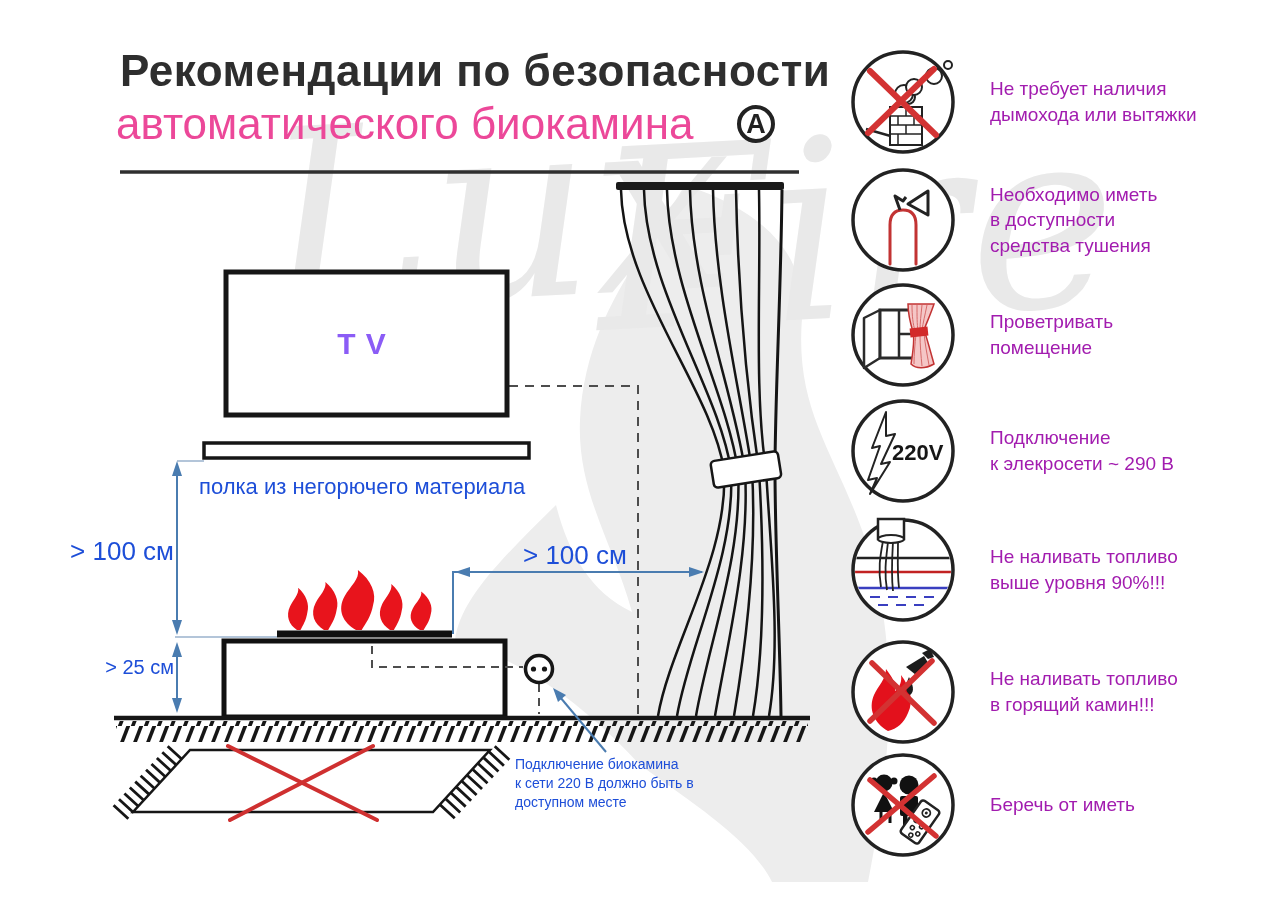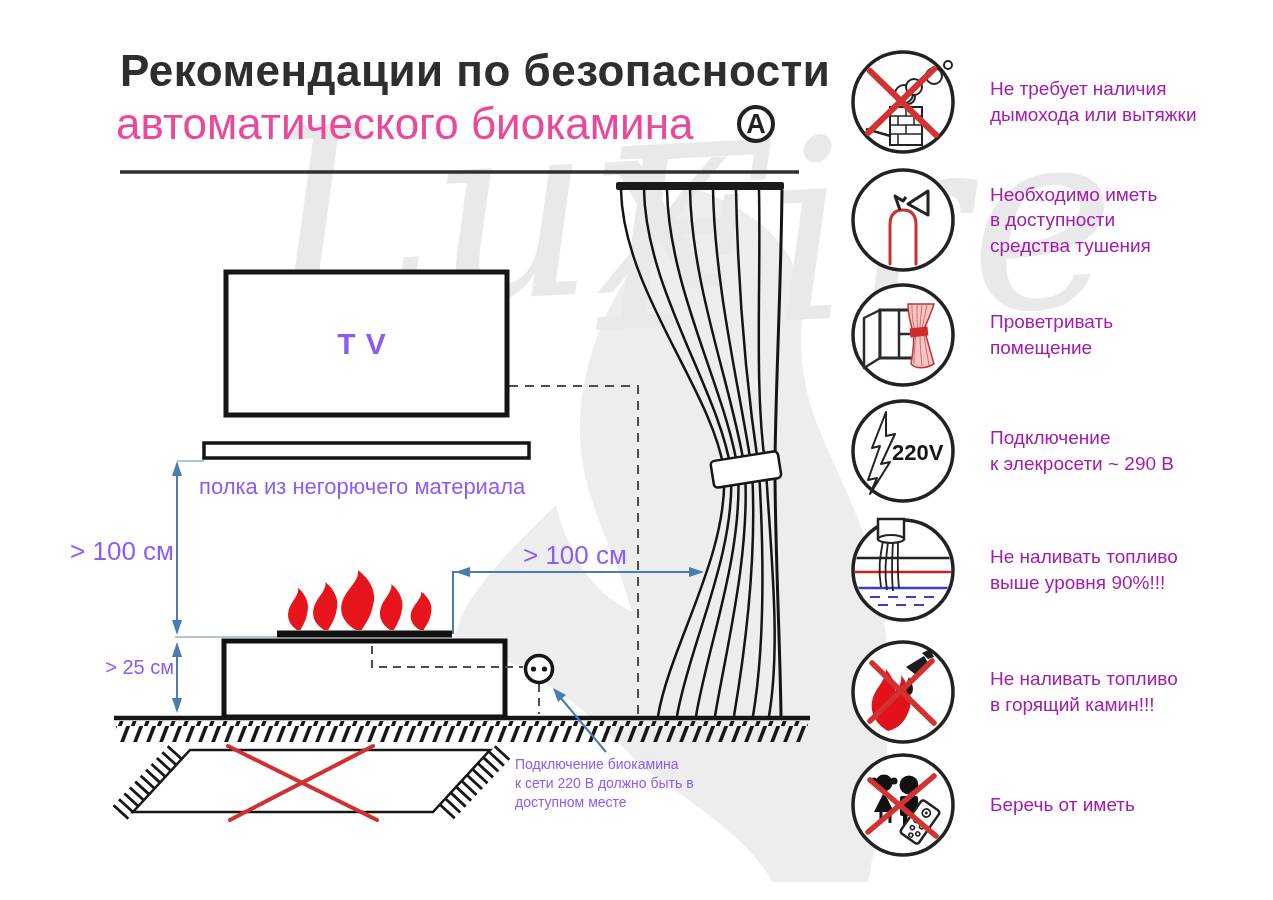--- a/index.html
+++ b/index.html
@@ -6,21 +6,21 @@
   .canvas{position:relative;width:1273px;height:900px;background:#ffffff;overflow:hidden;
           font-family:"Liberation Sans",sans-serif;}
   .layer{position:absolute;left:0;top:0;width:1273px;height:900px;}
   .abs{position:absolute;}
   
   .title-l1{left:120px;top:46px;font-size:44px;font-weight:700;color:#2e2e2e;letter-spacing:.5px;}
   .title-l2{left:116px;top:99px;font-size:44px;font-weight:400;color:#ec4899;}
   .badge-a{left:737px;top:105px;width:38px;height:38px;border:4px solid #222;border-radius:50%;
            display:flex;align-items:center;justify-content:center;font-size:27px;font-weight:700;color:#222;box-sizing:border-box;}
   
-  .blue{color:#8b5cf6;}
+  .blue{color:#1d4ed8;}
   .tv-label{left:226px;top:272px;width:281px;height:143px;display:flex;align-items:center;justify-content:center;
             font-size:30px;font-weight:700;letter-spacing:10px;color:#8b5cf6;}
   .shelf-label{left:199px;top:474px;font-size:22px;}
   .dim-v1{left:62px;top:536px;width:112px;text-align:right;font-size:26px;}
   .dim-v2{left:76px;top:656px;width:98px;text-align:right;font-size:20px;}
   .dim-h{left:523px;top:540px;width:120px;font-size:26px;}
   .note{left:515px;top:755px;font-size:14px;line-height:1.35;white-space:pre-line;}
   
   .rule-row{position:absolute;left:850px;display:flex;align-items:center;height:106px;}
   .rule-row svg{flex:0 0 auto;}

